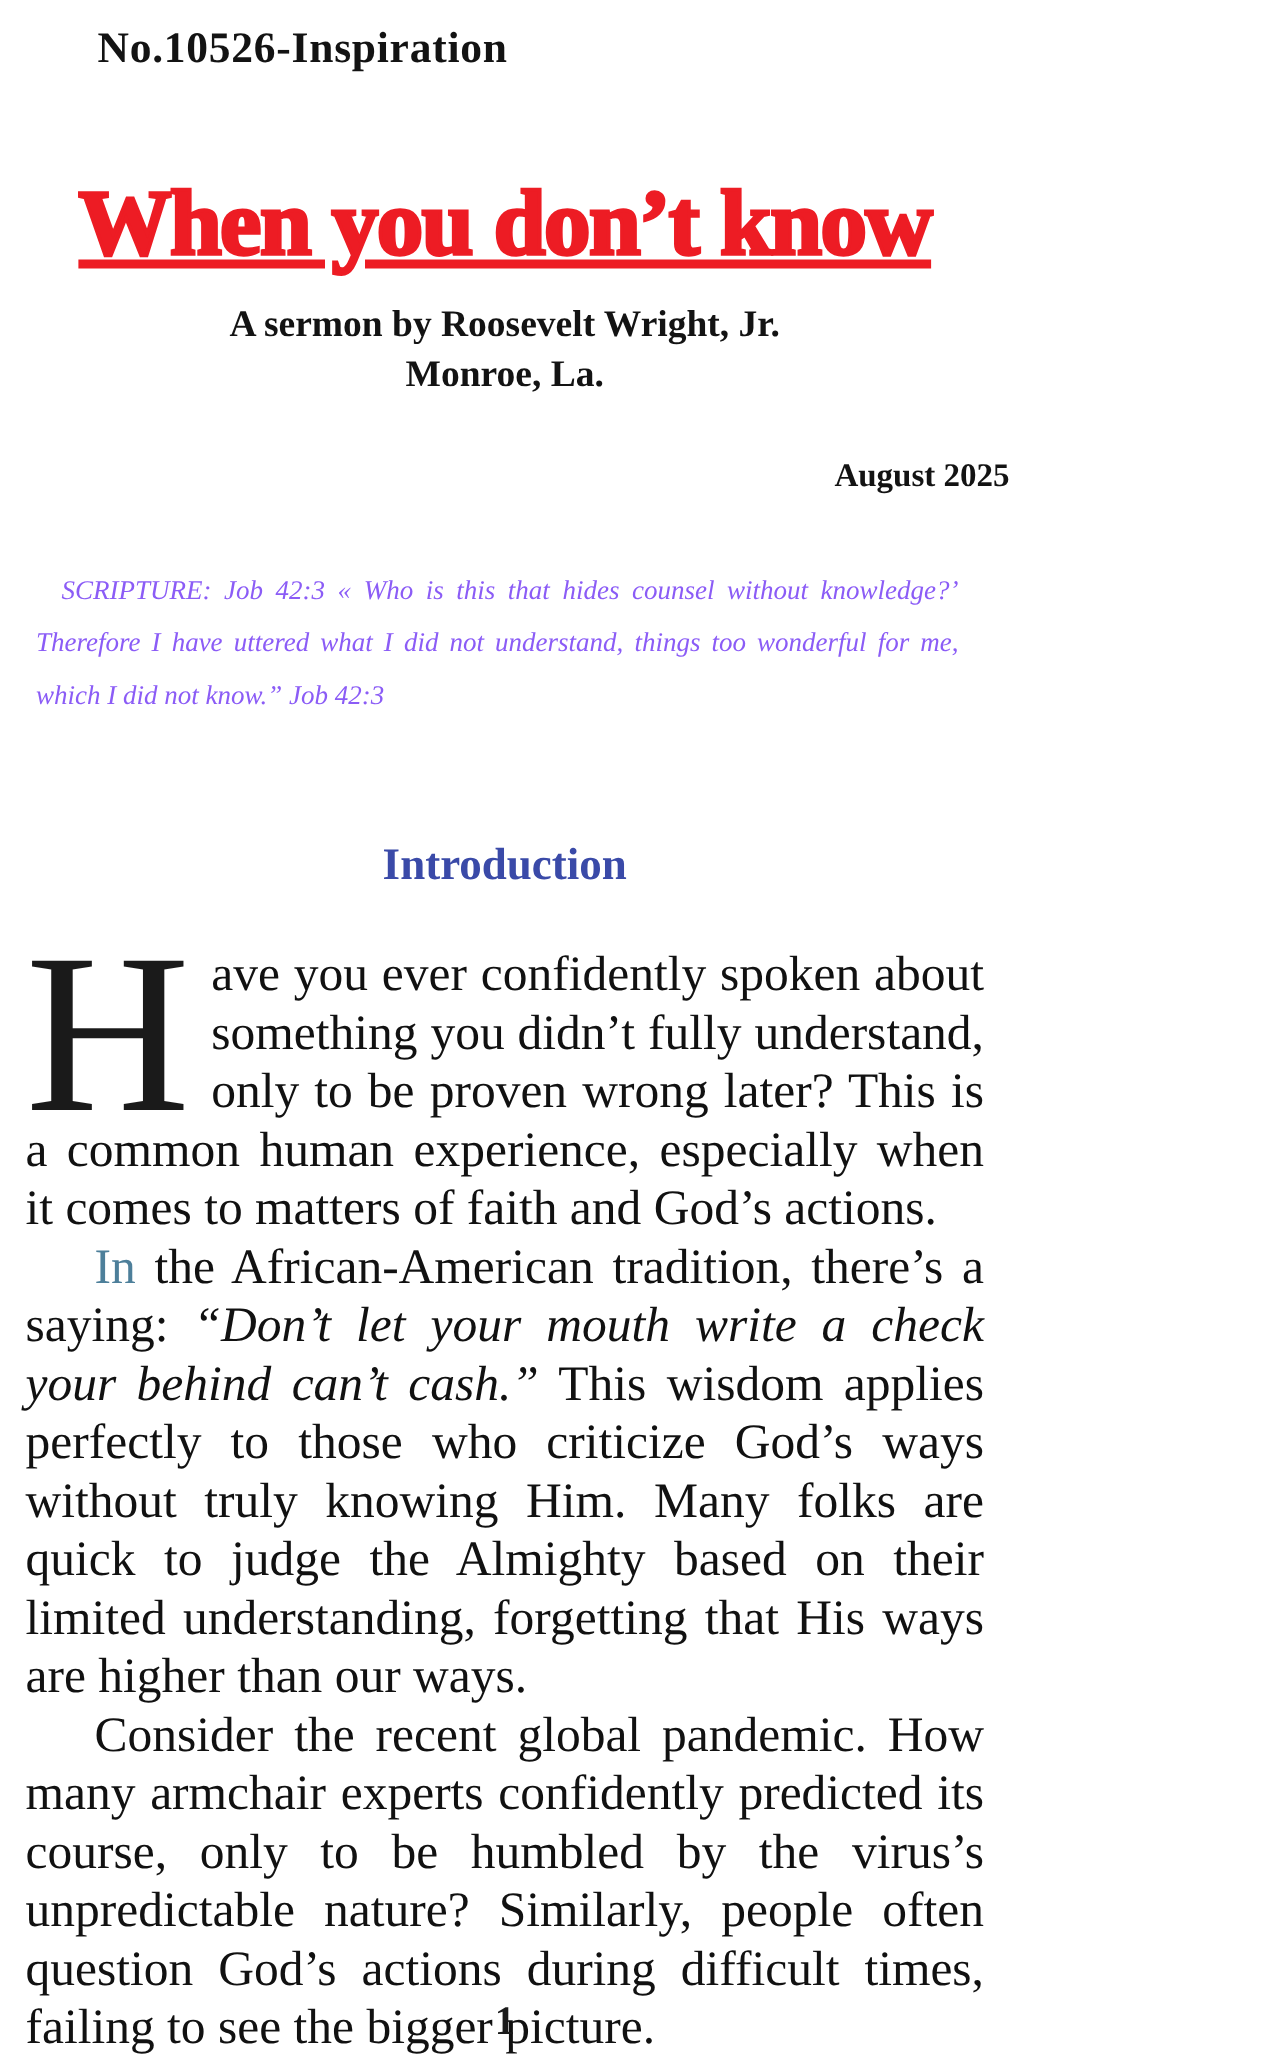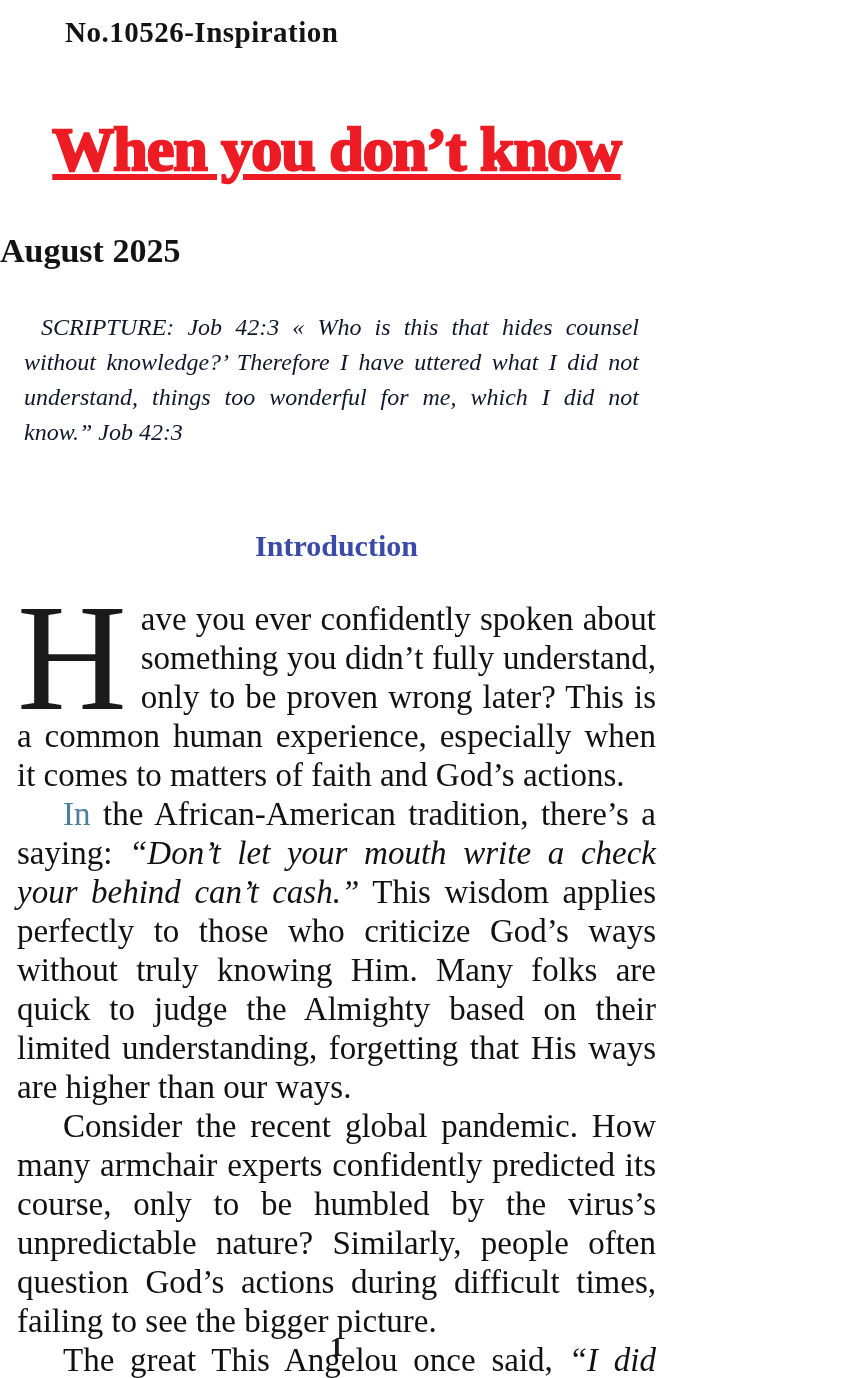--- a/index.html
+++ b/index.html
@@ -38,34 +38,34 @@
     white-space: nowrap;
     -webkit-text-stroke: 2.4px currentColor;
   }
   .byline {
     text-align: center;
     font-weight: bold;
     font-size: 25px;
     line-height: 33px;
   }
   .date-line {
-    text-align: left;
+    text-align: right;
     font-weight: bold;
-    font-size: 34px;
+    font-size: 22px;
     line-height: 28px;
     margin-top: 37px;
   }
   .scripture {
     font-style: italic;
-    font-size: 24px;
+    font-size: 18px;
     line-height: 35px;
     text-align: justify;
     margin: 45px 34px 0 24px;
     text-indent: 17px;
-    color: #0f172a;
+    color: #8b5cf6;
   }
   .section-heading {
     text-align: center;
     font-weight: bold;
     font-size: 30px;
     line-height: 32px;
     margin-top: 80px;
     color: var(--heading-color, #3a4aa8);
   }
   .body-text {
@@ -114,20 +114,22 @@
 
 <div class="page">
 
   <div class="header-no">No.10526-Inspiration</div>
 
   <div class="title-block">
     <div class="title-line">When you don’t know</div>
   </div>
 
   <div class="byline">
+    <div>A sermon by Roosevelt Wright, Jr.</div>
+    <div>Monroe, La.</div>
   </div>
 
   <div class="date-line">August 2025</div>
 
   <div class="scripture">SCRIPTURE: Job 42:3 « Who is this that hides counsel without knowledge?’ Therefore I have uttered what I did not understand, things too wonderful for me, which I did not know.” Job 42:3</div>
 
   <div class="section-heading">Introduction</div>
 
   <div class="body-text">
     <p class="para first">

